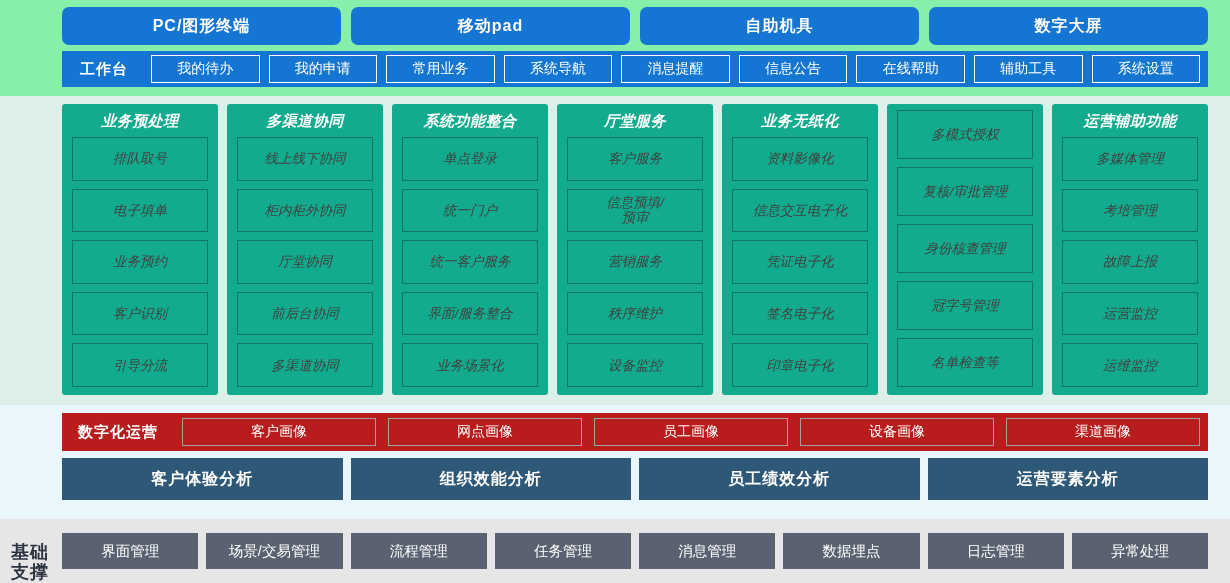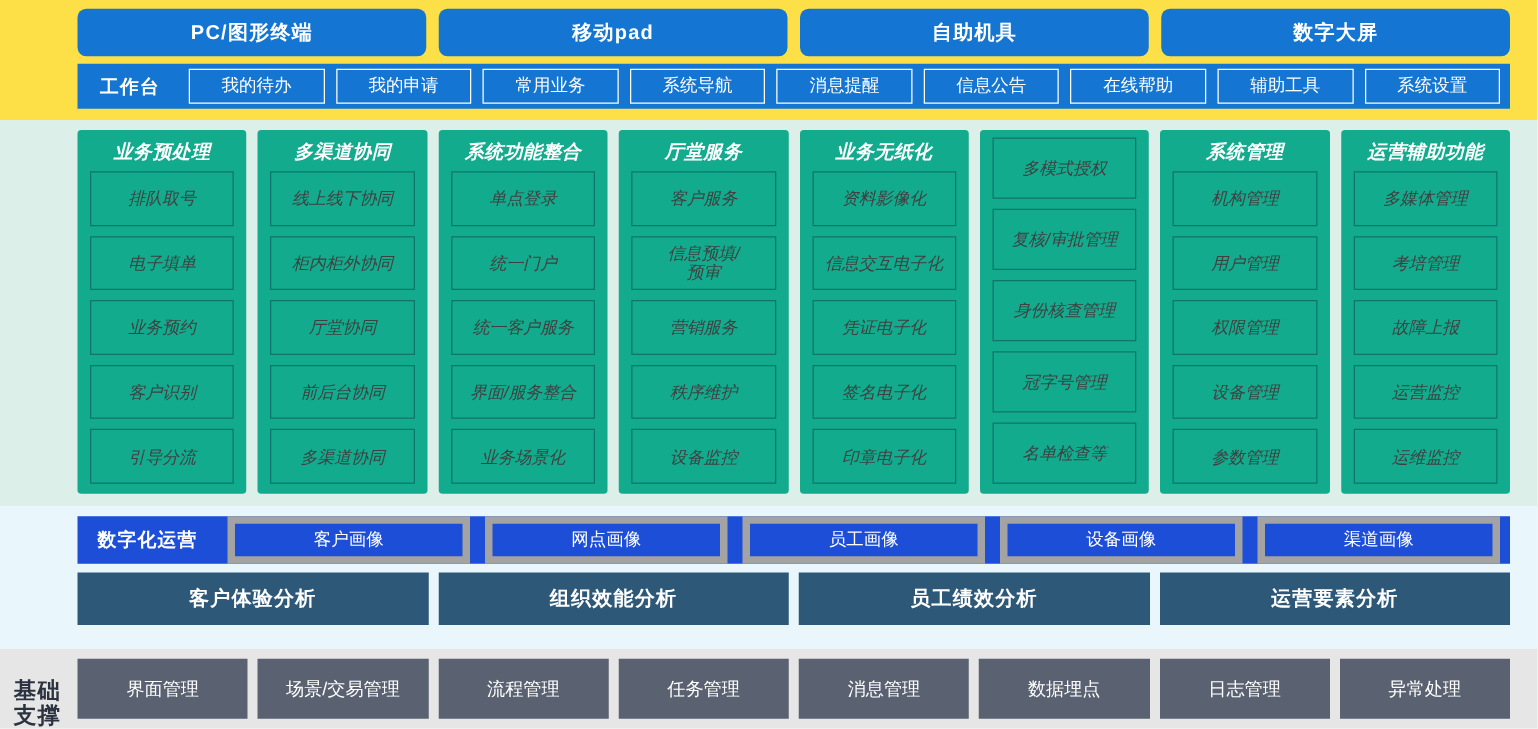--- a/index.html
+++ b/index.html
@@ -53,21 +53,21 @@
   }
   .section-body {
     flex: 1;
     box-sizing: border-box;
     display: flex;
     flex-direction: column;
   }
 
   
   .sec-contact {
-    background: #fde047;
+    background: #86efac;
     height: 96px;
     padding: 0;
   }
   .sec-contact .side-label .vtext {
     color: #1476d2;
     font-size: 19px;
   }
   .sec-contact .section-body {
     padding: 7px 22px 8px 2px;
     gap: 6px;
@@ -181,39 +181,39 @@
   }
   .sec-operation .side-label .vtext {
     color: #2d7fa8;
     font-size: 18px;
   }
   .sec-operation .section-body {
     padding: 8px 22px 8px 2px;
     gap: 7px;
   }
   .ops-portrait-bar {
-    background: #1d4ed8;
+    background: #b91c1c;
     height: 38px;
     display: flex;
     align-items: center;
     padding: 0 8px;
     gap: 12px;
     justify-content: center;
   }
   .ops-portrait-title {
     color: #ffffff;
     font-size: 15px;
     font-weight: bold;
     letter-spacing: 1px;
     padding: 0 12px 0 8px;
     white-space: nowrap;
   }
   .ops-portrait-item {
     flex: 1;
-    border: 6px solid #a3a3a3;
+    border: 1px solid #a3a3a3;
     color: #ffffff;
     font-size: 14px;
     height: 26px;
     display: flex;
     align-items: center;
     justify-content: center;
     white-space: nowrap;
   }
   .ops-analysis-row {
     display: flex;
@@ -242,21 +242,21 @@
     color: #2c3340;
     font-size: 18px;
   }
   .sec-foundation .section-body {
     padding: 8px 22px 8px 2px;
     justify-content: center;
   }
   .found-row {
     display: flex;
     gap: 8px;
-    height: 48px;
+    height: 36px;
   }
   .found-item {
     flex: 1;
     background: #5a6271;
     color: #ffffff;
     font-size: 14.5px;
     display: flex;
     align-items: center;
     justify-content: center;
     white-space: nowrap;
@@ -359,30 +359,20 @@
         <div class="biz-col">
           <div class="biz-items">
             <div class="biz-item">多模式授权</div>
             <div class="biz-item">复核/审批管理</div>
             <div class="biz-item">身份核查管理</div>
             <div class="biz-item">冠字号管理</div>
             <div class="biz-item">名单检查等</div>
           </div>
         </div>
 
-        <div class="biz-col">
-          <div class="biz-col-title">系统管理</div>
-          <div class="biz-items">
-            <div class="biz-item">机构管理</div>
-            <div class="biz-item">用户管理</div>
-            <div class="biz-item">权限管理</div>
-            <div class="biz-item">设备管理</div>
-            <div class="biz-item">参数管理</div>
-          </div>
-        </div>
 
         <div class="biz-col">
           <div class="biz-col-title">运营辅助功能</div>
           <div class="biz-items">
             <div class="biz-item">多媒体管理</div>
             <div class="biz-item">考培管理</div>
             <div class="biz-item">故障上报</div>
             <div class="biz-item">运营监控</div>
             <div class="biz-item">运维监控</div>
           </div>

